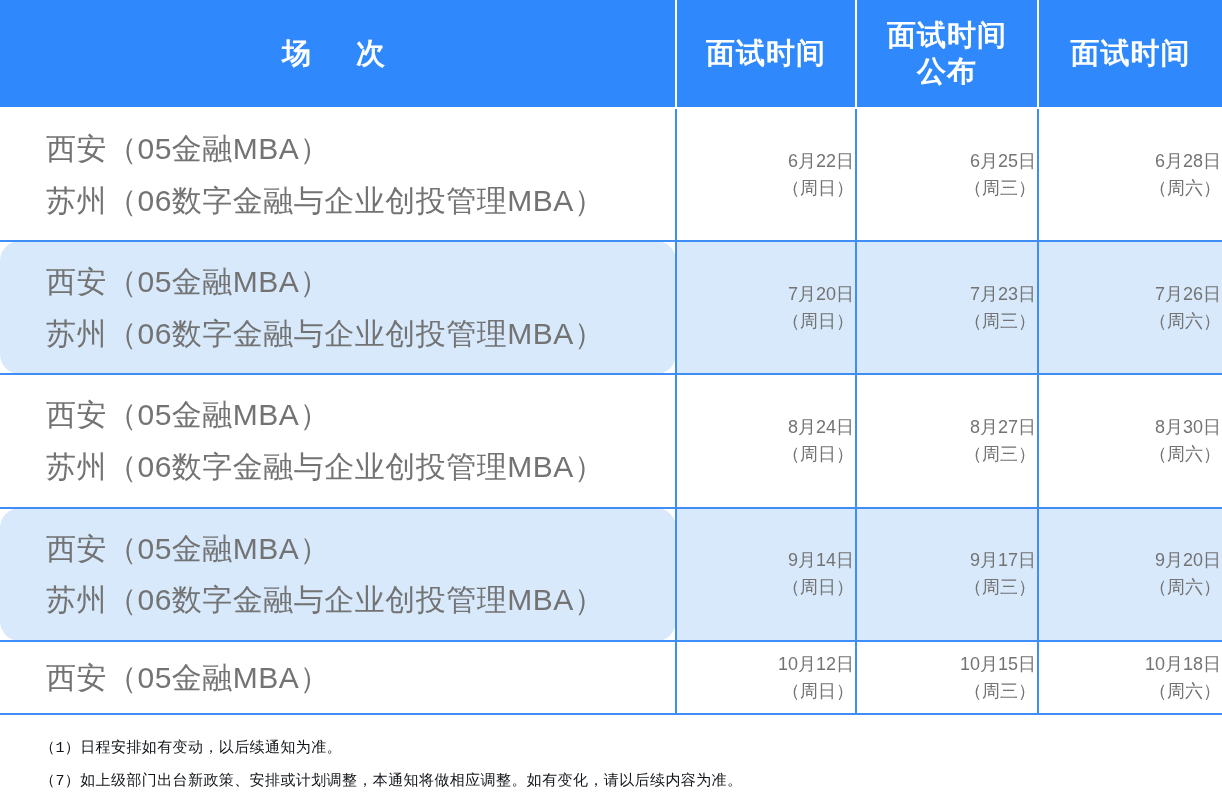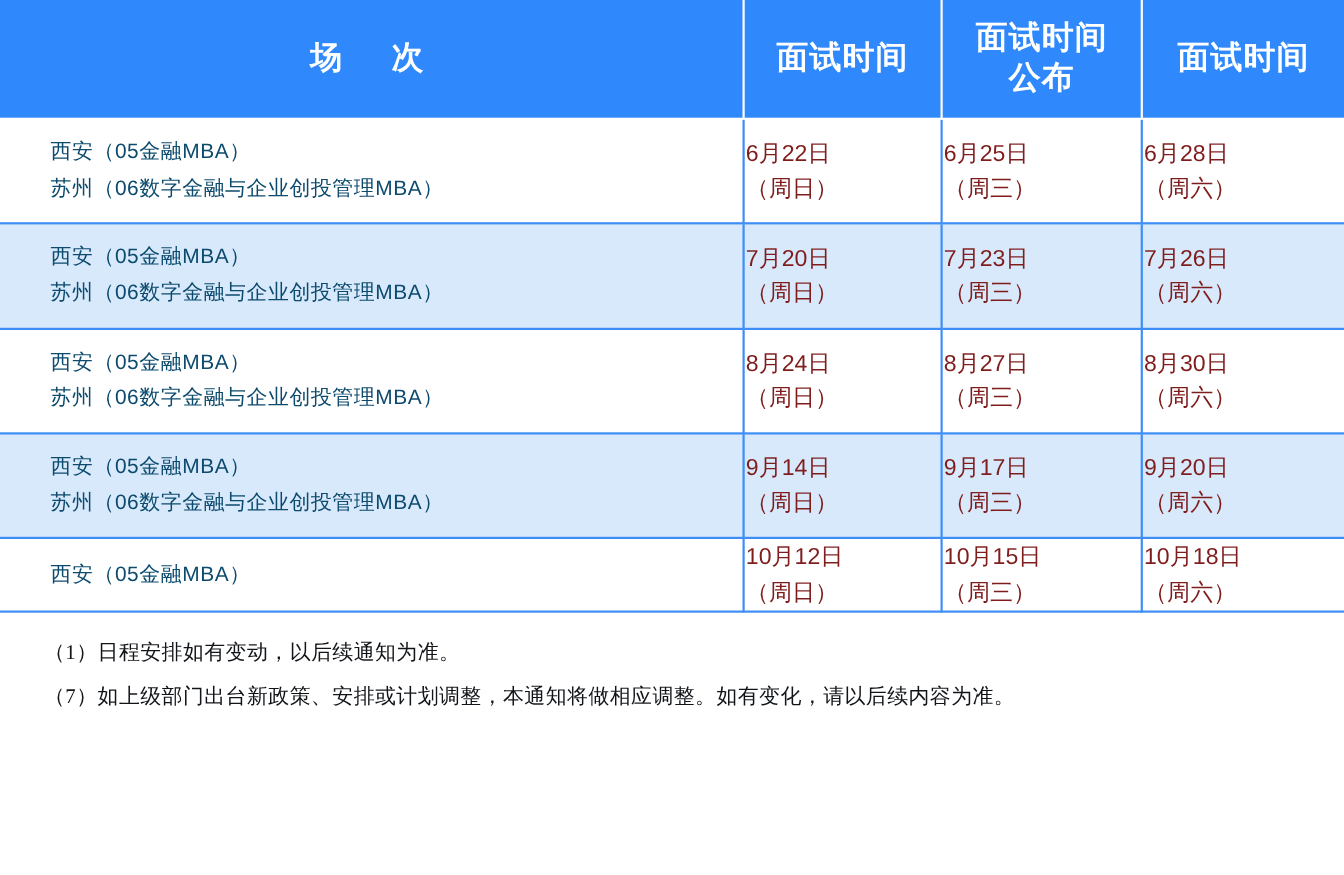--- a/index.html
+++ b/index.html
@@ -54,49 +54,50 @@
     border-bottom: 2px solid #3f8ef7;
     vertical-align: middle;
     box-sizing: border-box;
     background: #ffffff;
   }
   tbody tr.alt td { background: #d7e9fb; }
   tbody td:last-child { border-right: none; }
 
   td.session {
     padding: 14px 0 14px 46px;
-    font-size: 19px;
+    font-size: 30px;
     line-height: 1.72;
     text-align: left;
-    color: #0c4a6e;
+    color: #737373;
     letter-spacing: 0.5px;
+    border-radius: 20px;
   }
   td.session .line { white-space: nowrap; }
   td.date {
-    text-align: left;
-    font-size: 21px;
+    text-align: right;
+    font-size: 18px;
     line-height: 1.5;
-    color: #7f1d1d;
+    color: #737373;
   }
   td.date .d1 { display: block; }
   td.date .d2 { display: block; }
 
   tbody tr.single td.session {
     padding-top: 10px;
     padding-bottom: 10px;
   }
 
   .notes {
     border-top: none;
     padding: 16px 0 10px 0;
     background: #ffffff;
   }
   .note-line {
-    font-family: Liberation Serif, serif;
-    font-size: 19px;
+    font-family: Liberation Mono, monospace;
+    font-size: 15px;
     color: #111418;
     padding: 7px 0 7px 40px;
     letter-spacing: 0.4px;
     white-space: nowrap;
   }
   tr.notes-row td {
     border-right: none;
     border-bottom: none;
     background: #ffffff;
     padding: 0;

